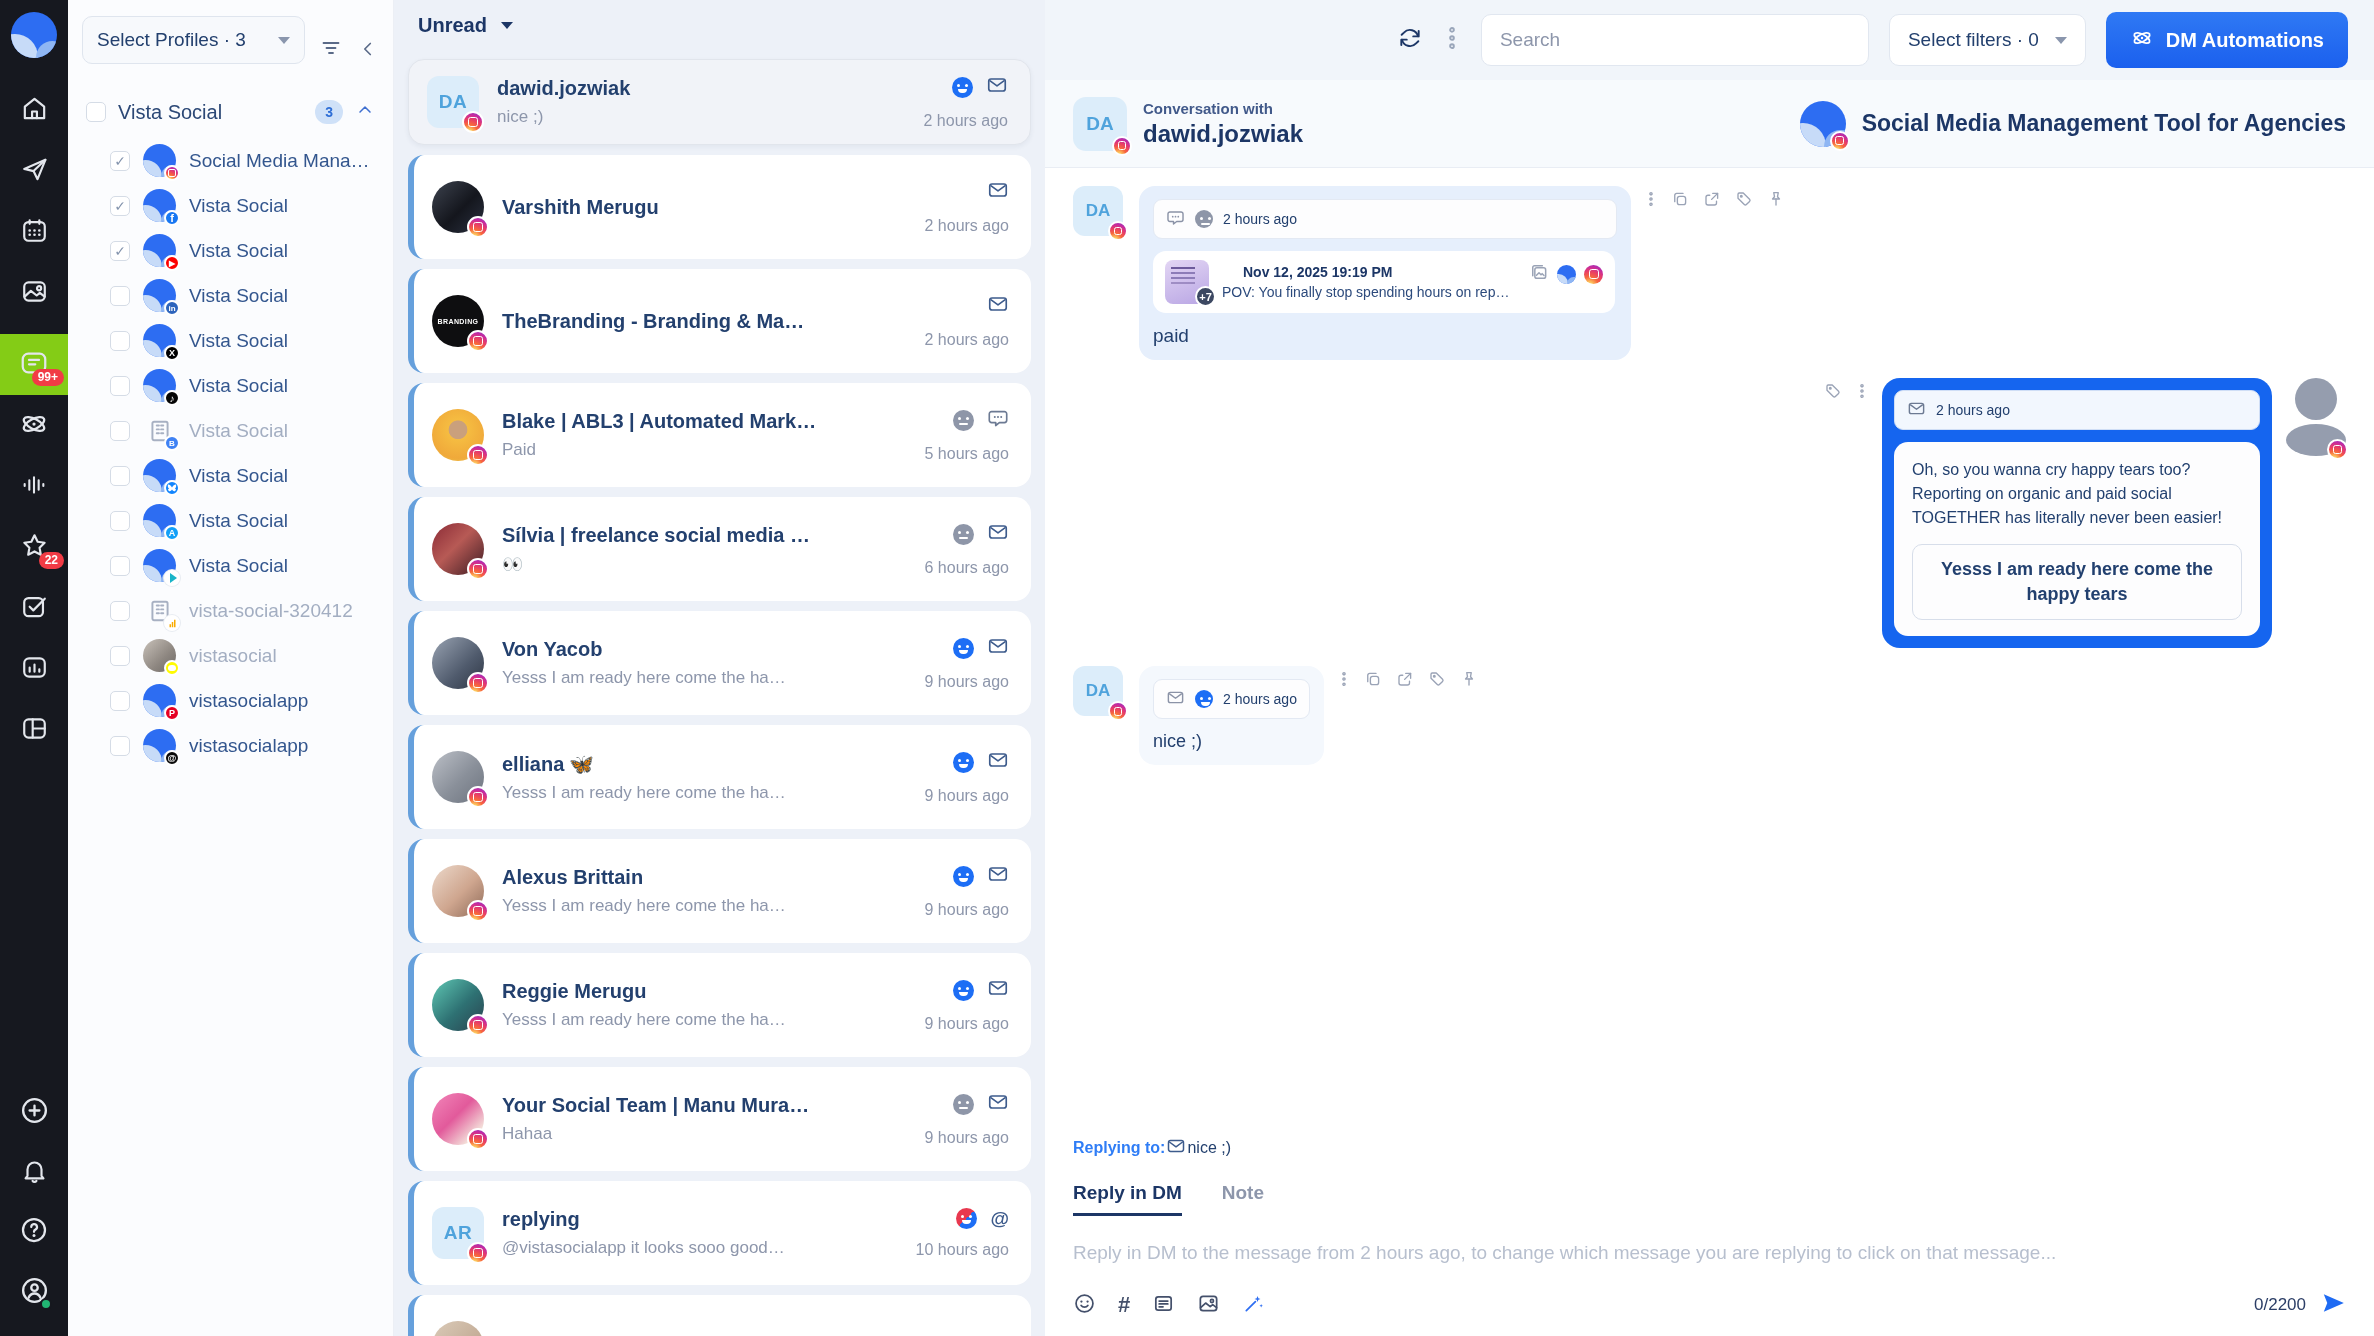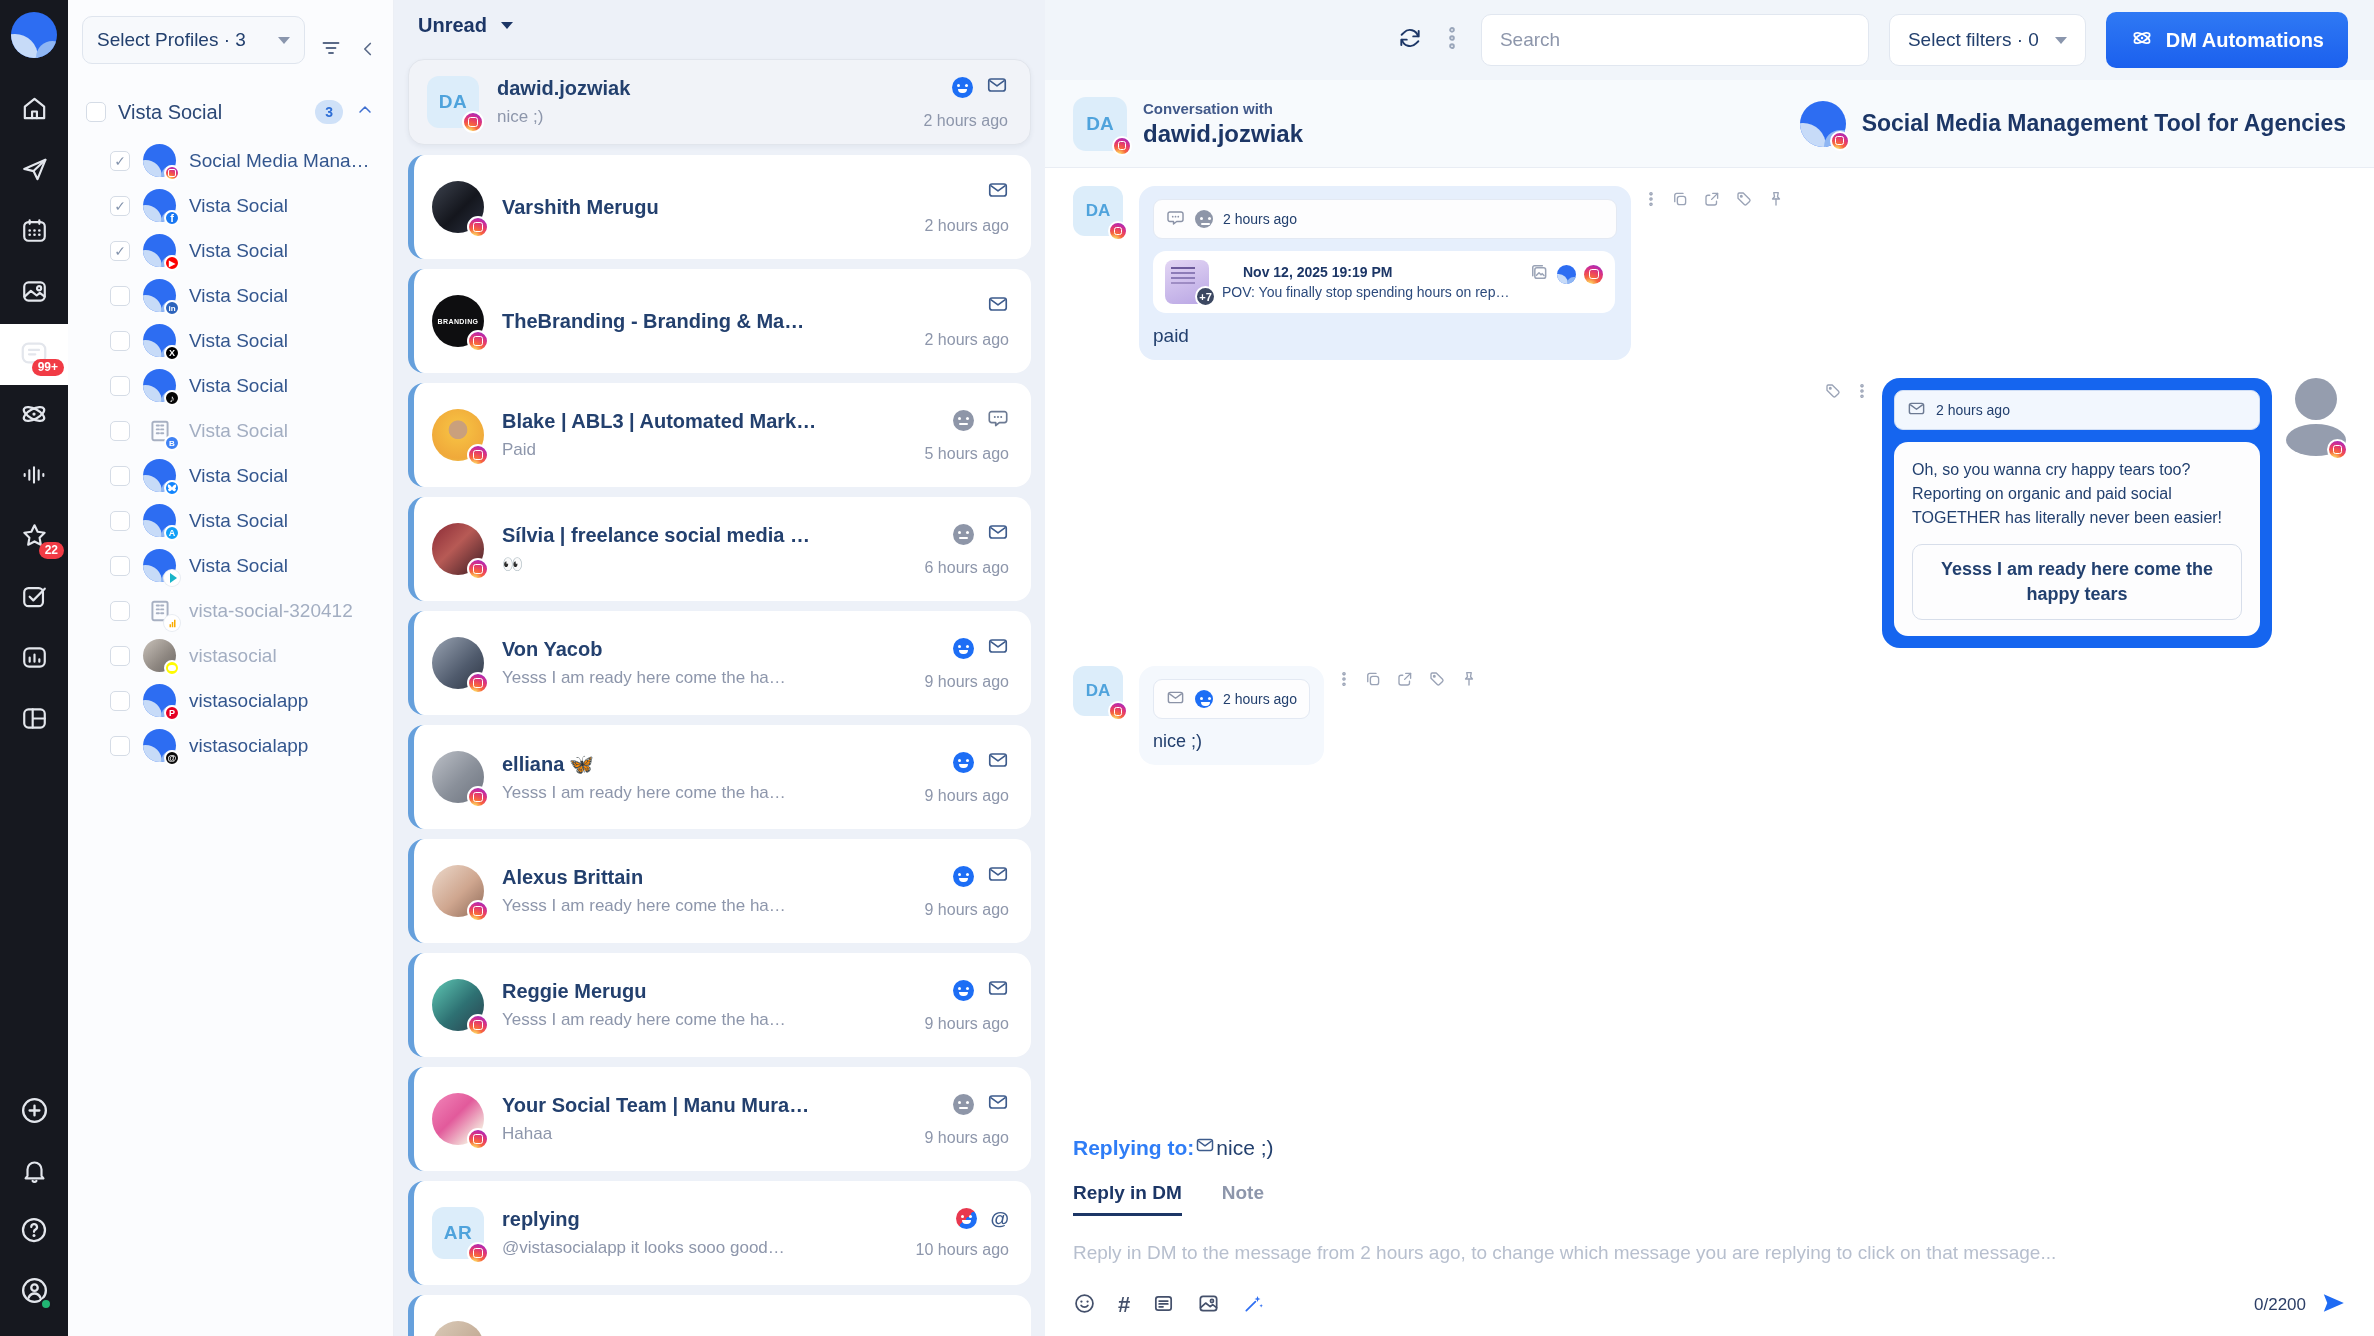--- a/index.html
+++ b/index.html
@@ -7,21 +7,21 @@
     font-family:"Liberation Sans", sans-serif; }
   .app { display:flex; width:2374px; height:1336px; }
 
   svg.ic { fill:none; stroke:currentColor; stroke-width:1.8; stroke-linecap:round; stroke-linejoin:round; flex-shrink:0; }
   svg.ic .f { fill:currentColor; stroke:none; }
 
   
   .rail { width:68px; background:#16181f; display:flex; flex-direction:column; align-items:center; padding:12px 0 14px; color:#e3e6ec; flex-shrink:0; }
   .rail-logo { width:46px; height:46px; margin-bottom:22px; }
   .rail-item { width:68px; height:61px; display:flex; align-items:center; justify-content:center; position:relative; cursor:pointer; color:#e3e6ec; }
-  .rail-item.active { background:#ffffff; }
+  .rail-item.active { background:#84cc16;margin-top:10px; }
   .rail-badge { position:absolute; right:4px; bottom:9px; background:#f13b45; color:#fff; border-radius:999px; font-size:12px; font-weight:bold; padding:2px 6px; line-height:1.1; }
   .rail-bottom { margin-top:auto; display:flex; flex-direction:column; align-items:center; }
   .rail-bottom .rail-item { height:60px; }
   .online-dot { position:absolute; right:16px; bottom:12px; width:12px; height:12px; background:#21b573; border-radius:50%; border:2px solid #16181f; }
 
   
   .vs { background:#2d6df2; border-radius:50%; position:relative; overflow:hidden; flex-shrink:0; }
   .vs::before { content:""; position:absolute; width:100%; height:100%; border-radius:50%; background:#c7dbf8; left:-42%; bottom:-48%; }
   .vs::after  { content:""; position:absolute; width:72%; height:72%; border-radius:50%; background:#8fb6f3; right:-26%; bottom:-36%; }
 
@@ -142,21 +142,21 @@
   .out-inner { background:#fdfdfe; border-radius:14px; margin-top:12px; padding:16px 18px; }
   .out-text { font-size:16px; color:#22406f; line-height:1.5; }
   .quick-reply { margin-top:14px; border:1.5px solid #d7deea; border-radius:10px; padding:12px 14px; text-align:center; font-size:18px; font-weight:bold; color:#22406f; line-height:1.4; cursor:pointer; }
   .out-av { width:60px; height:88px; position:relative; margin-left:14px; flex-shrink:0; }
   .out-av .head { position:absolute; left:9px; top:0; width:42px; height:42px; border-radius:50%; background:#959dae; }
   .out-av .shoulders { position:absolute; left:0; top:46px; width:60px; height:32px; border-radius:50%; background:#959dae; }
   .out-av .nbadge { width:21px; height:21px; right:-2px; bottom:6px; }
 
   
   .reply { padding:10px 28px 0; flex-shrink:0; }
-  .replying-row { display:flex; align-items:center; gap:1px; font-size:21px; margin-bottom:22px; }
+  .replying-row { display:flex; align-items:center; gap:1px; font-size:16px; margin-bottom:22px; }
   .replying-label { color:#2f7df6; font-weight:bold; }
   .replying-quote { color:#23406e; }
   .tabs { display:flex; gap:40px; margin-bottom:26px; }
   .tab { font-size:19px; font-weight:bold; color:#8d96ab; padding-bottom:9px; cursor:pointer; }
   .tab.active { color:#1c3666; border-bottom:3px solid #1c3666; }
   .reply-input { width:100%; border:none; outline:none; font-size:19px; color:#23406e; font-family:inherit; margin-bottom:26px; }
   .reply-input::placeholder { color:#b7bfce; }
   .composer-bar { display:flex; align-items:center; gap:22px; color:#44506b; padding-bottom:16px; }
   .composer-bar .wand { color:#2e6ef2; }
   .composer-right { margin-left:auto; display:flex; align-items:center; gap:14px; }

